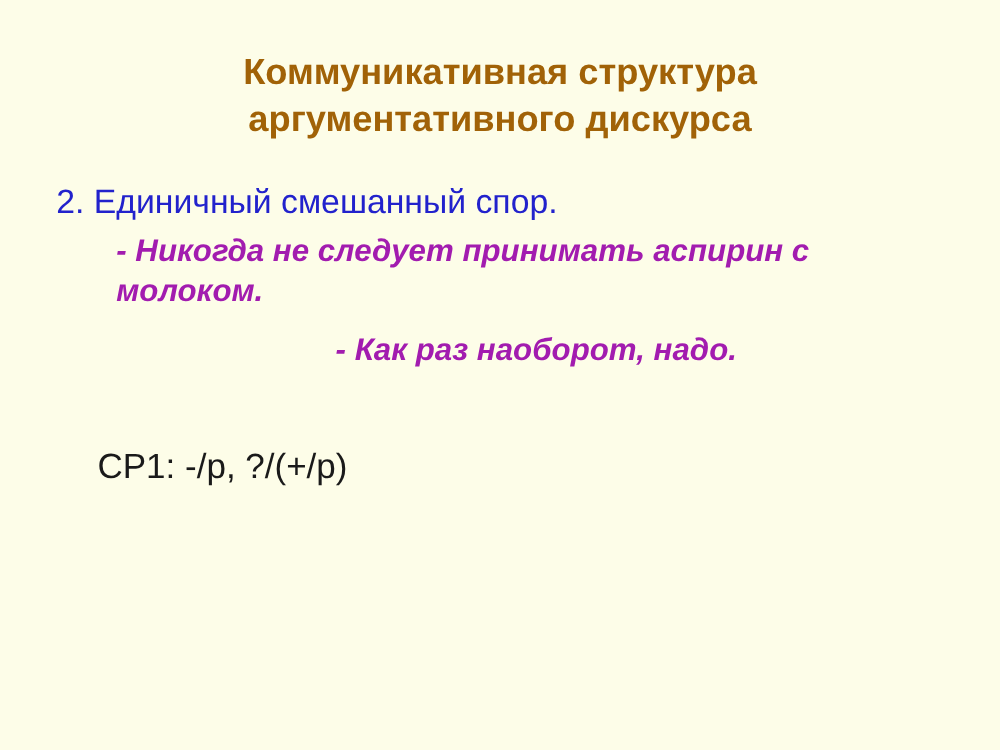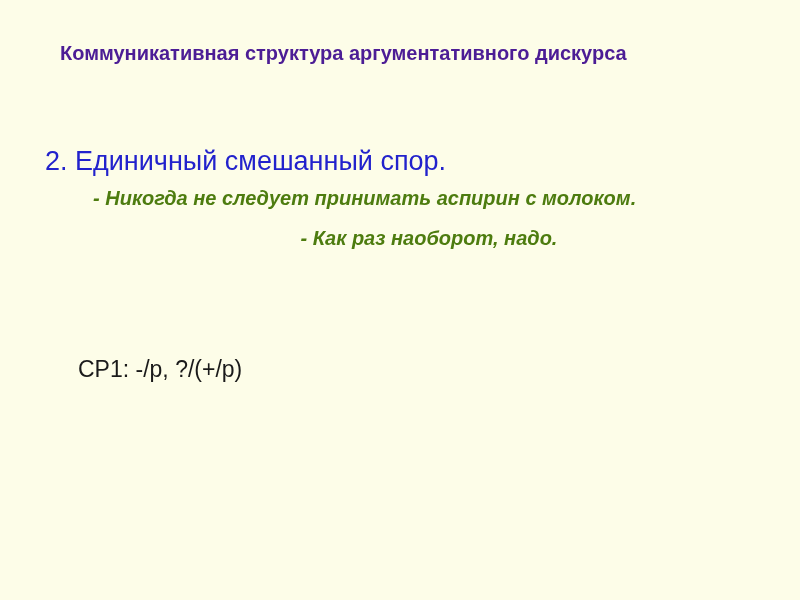--- a/index.html
+++ b/index.html
@@ -17,57 +17,58 @@
     position: relative;
     width: 800px;
     height: 600px;
     box-sizing: border-box;
   }
   .slide-title {
     position: absolute;
     top: 40px;
     left: 60px;
     width: 680px;
-    font-size: 20px;
+    text-align: center;
+    font-size: 29px;
     font-weight: bold;
-    color: #4c1d95;
+    color: #a16207;
     line-height: 1.3;
   }
   .body-block {
     position: absolute;
     top: 145px;
     left: 45px;
     width: 720px;
   }
   .line-main {
     font-size: 27px;
     font-weight: normal;
     color: #2222cc;
     line-height: 1.25;
     margin-bottom: 6px;
   }
   .line-sub {
-    font-size: 20px;
+    font-size: 25px;
     font-weight: bold;
     font-style: italic;
-    color: #4d7c0f;
+    color: #a21caf;
     line-height: 1.3;
     margin-left: 48px;
   }
   .line-sub.second {
     margin-top: 14px;
     text-align: center;
   }
   .formulas {
     position: absolute;
     top: 355px;
     left: 78px;
   }
   .formula {
-    font-size: 23px;
+    font-size: 28px;
     color: #1a1a1a;
     line-height: 1.3;
     margin-bottom: 32px;
     font-weight: normal;
   }
 </style>
 </head>
 <body>
 
 <div class="slide">

